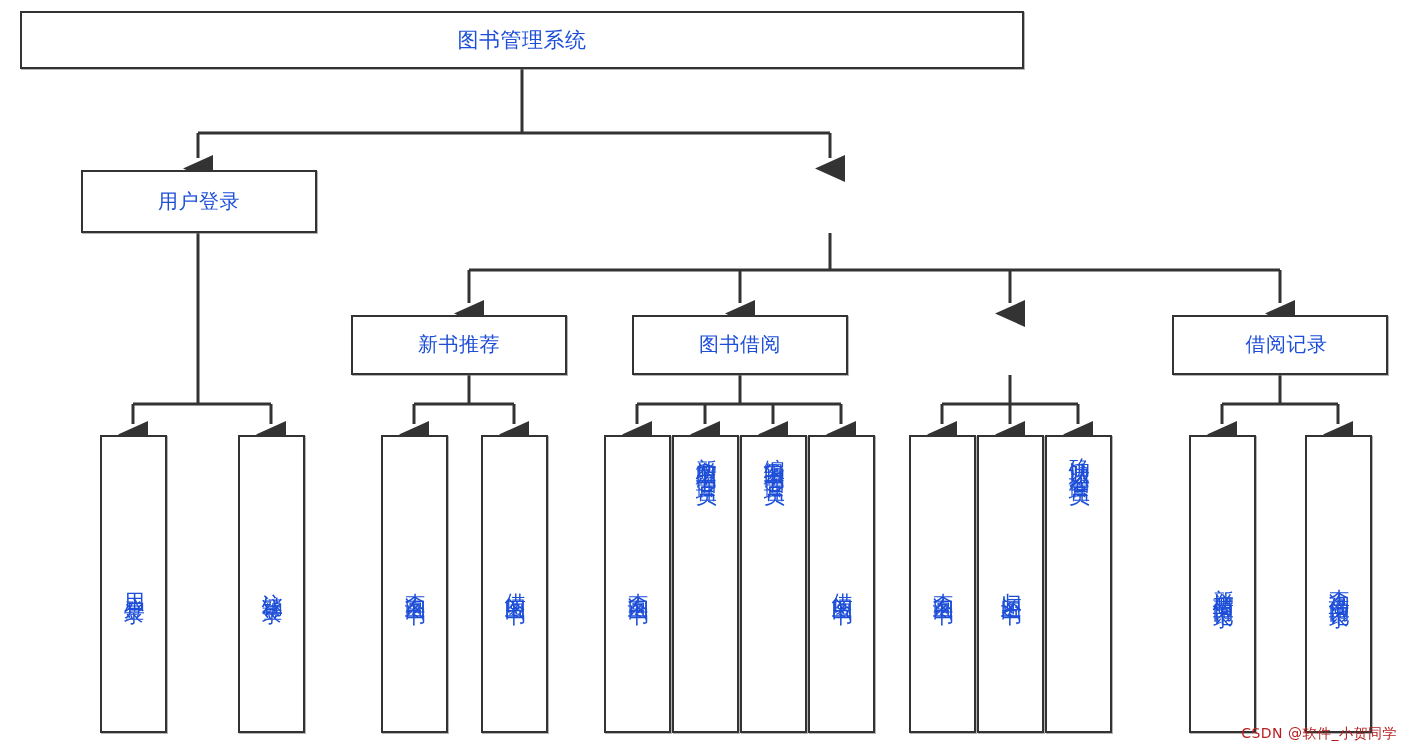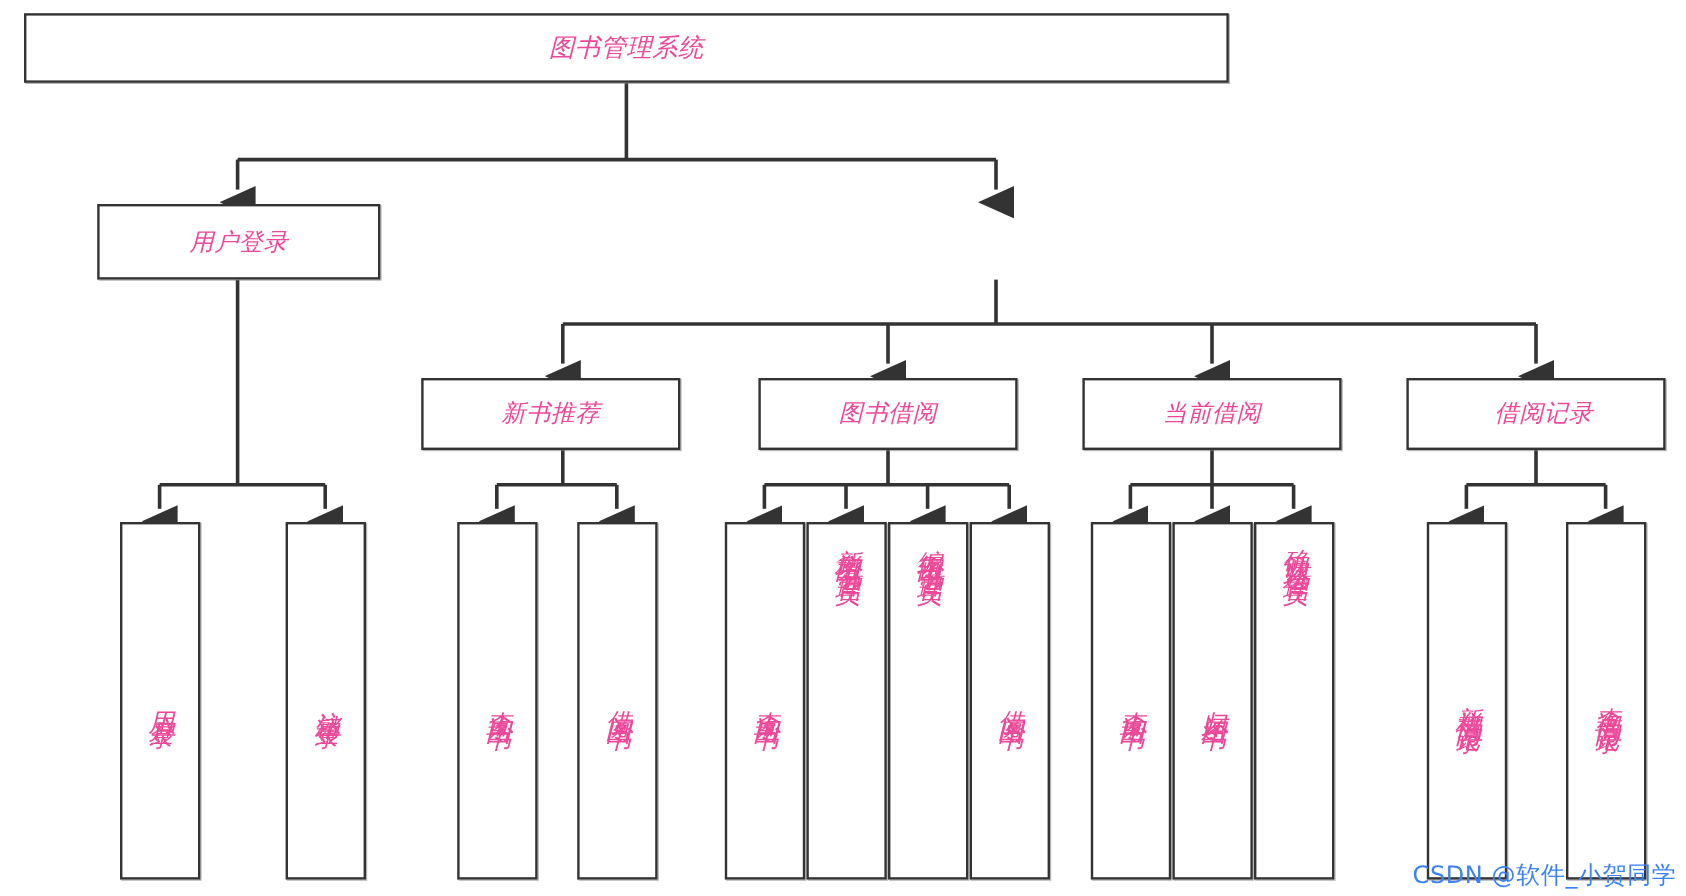--- a/index.html
+++ b/index.html
@@ -31,24 +31,23 @@
     box-shadow:1px 1px 0 0 rgba(120,120,120,.55);
     display:flex;
     align-items:center;
     justify-content:center;
     z-index:2;
   }
   .node .lbl{
     font-size:20px;
     line-height:1.18;
     letter-spacing:.5px;
-    color:#ec4899;
+    color:#1d4ed8;
     white-space:nowrap;
     text-align:right;
-    font-style:italic;
   }
   
   .node.root .lbl{font-size:21px;}
   
   .node.h .lbl{font-size:20px;}
   
   .node.leaf{
     align-items:flex-start;
     padding-top:4px;
   }
@@ -64,22 +63,22 @@
   }
   
   .node.leaf.mid{
     align-items:center;
     padding-top:0;
   }
   #watermark{
     position:absolute;
     right:8px;
     bottom:4px;
-    font-size:20px;
-    color:#3b82f6;
+    font-size:14px;
+    color:#b91c1c;
     letter-spacing:.5px;
     z-index:5;
     white-space:nowrap;
     font-family:"DejaVu Sans","Liberation Sans",sans-serif;
   }
 </style>
 </head>
 <body>
 
 <div id="canvas">
@@ -146,23 +145,20 @@
 
 
   <div class="node h" style="left:351px;top:315px;width:216px;height:60px;">
     <span class="lbl">新书推荐</span>
   </div>
 
   <div class="node h" style="left:632px;top:315px;width:216px;height:60px;">
     <span class="lbl">图书借阅</span>
   </div>
 
-  <div class="node h" style="left:902px;top:315px;width:216px;height:60px;">
-    <span class="lbl">当前借阅</span>
-  </div>
 
   <div class="node h" style="left:1172px;top:315px;width:216px;height:60px;padding-left:13px;">
     <span class="lbl">借阅记录</span>
   </div>
 
   <div class="node leaf mid" style="left:100px;top:435px;width:67px;height:298px;">
     <span class="lbl">用户登录</span>
   </div>
   <div class="node leaf mid" style="left:238px;top:435px;width:67px;height:298px;">
     <span class="lbl">注销登录</span>

